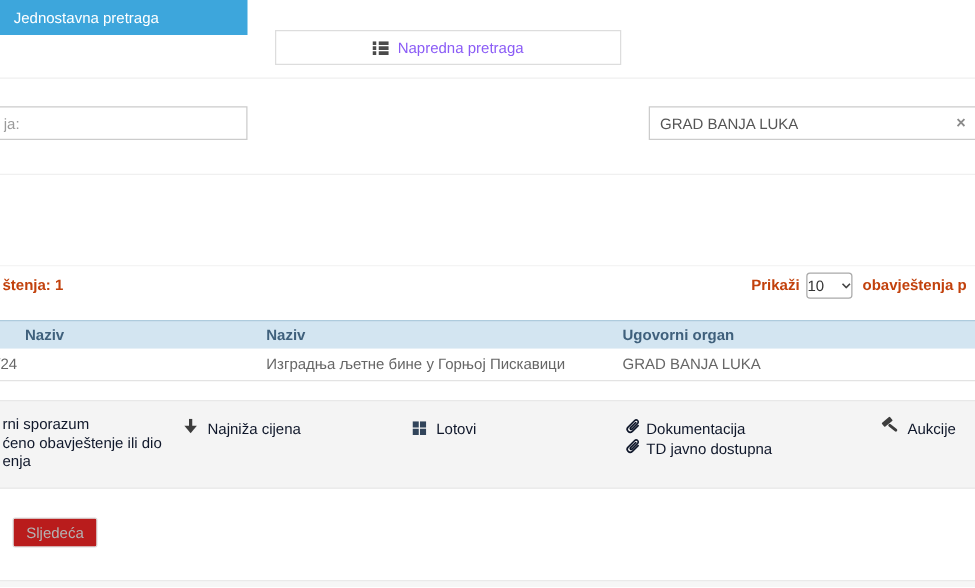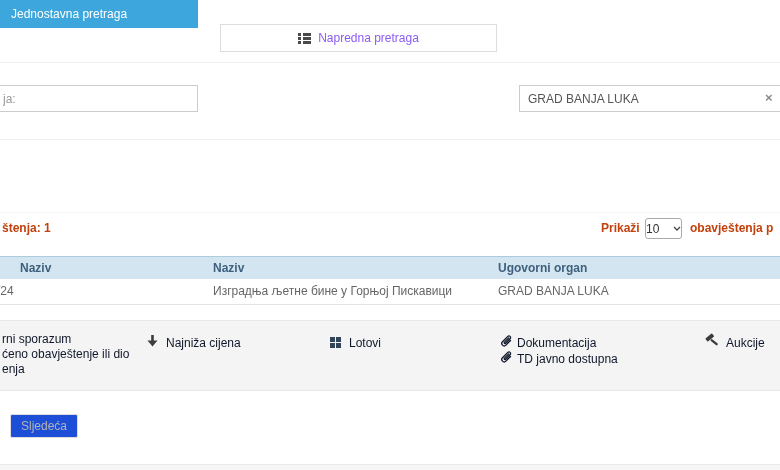--- a/index.html
+++ b/index.html
@@ -81,21 +81,21 @@
   .lg-lots    { left:349px; top:15px; }
   .lg-ic-clip1{ left:499px; top:13px; color:#919191; }
   .lg-doc     { left:517px; top:15px; }
   .lg-ic-clip2{ left:499px; top:29px; color:#4aa3df; }
   .lg-td      { left:517px; top:31px; }
   .lg-ic-gavel{ left:704px; top:12px; }
   .lg-auk     { left:726px; top:15px; }
 
   
   .next-btn {
-    left:10px; top:414px; height:24px; padding:0 10px; background:#1d4ed8;
+    left:10px; top:414px; height:24px; padding:0 10px; background:#b91c1c;
     border:1px solid #ddd; border-radius:2px; color:#b3b3b3; line-height:22px;
     cursor:default;
   }
 
   .footer { left:0; right:0; top:464px; height:6px; background:#f6f6f6;
     border-top:1px solid #eaeaea; }
 
   svg { display:block; }
 </style>
 </head>

